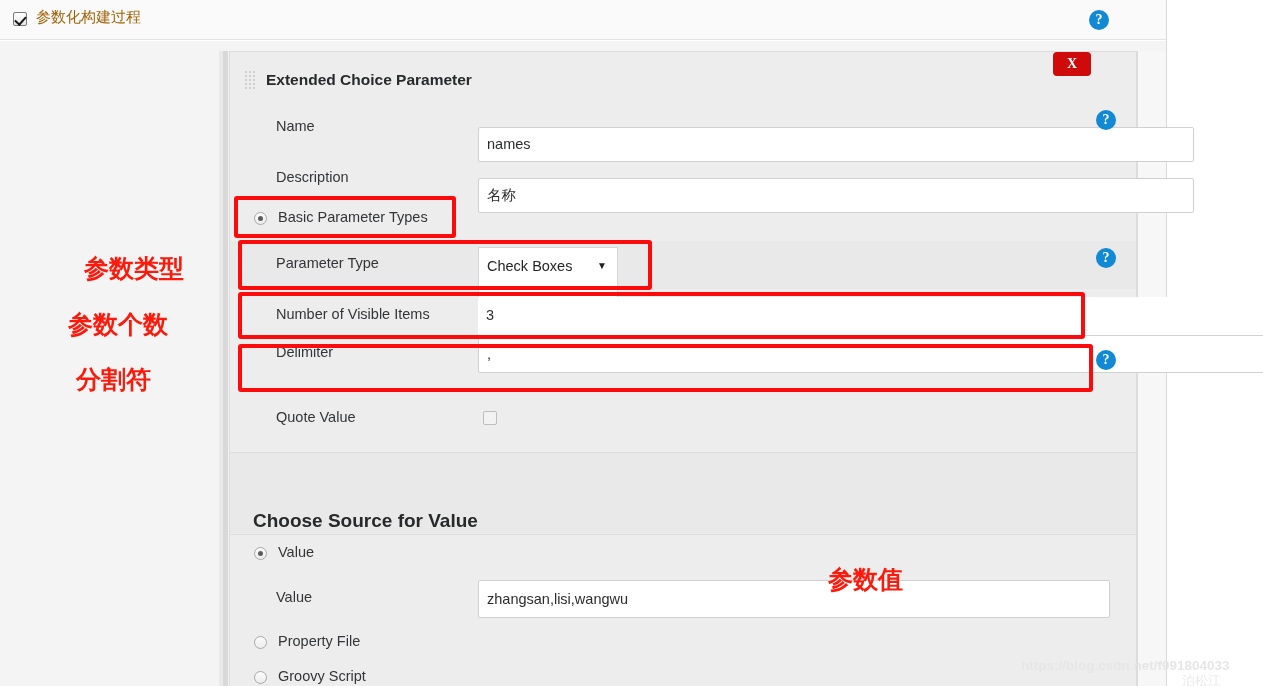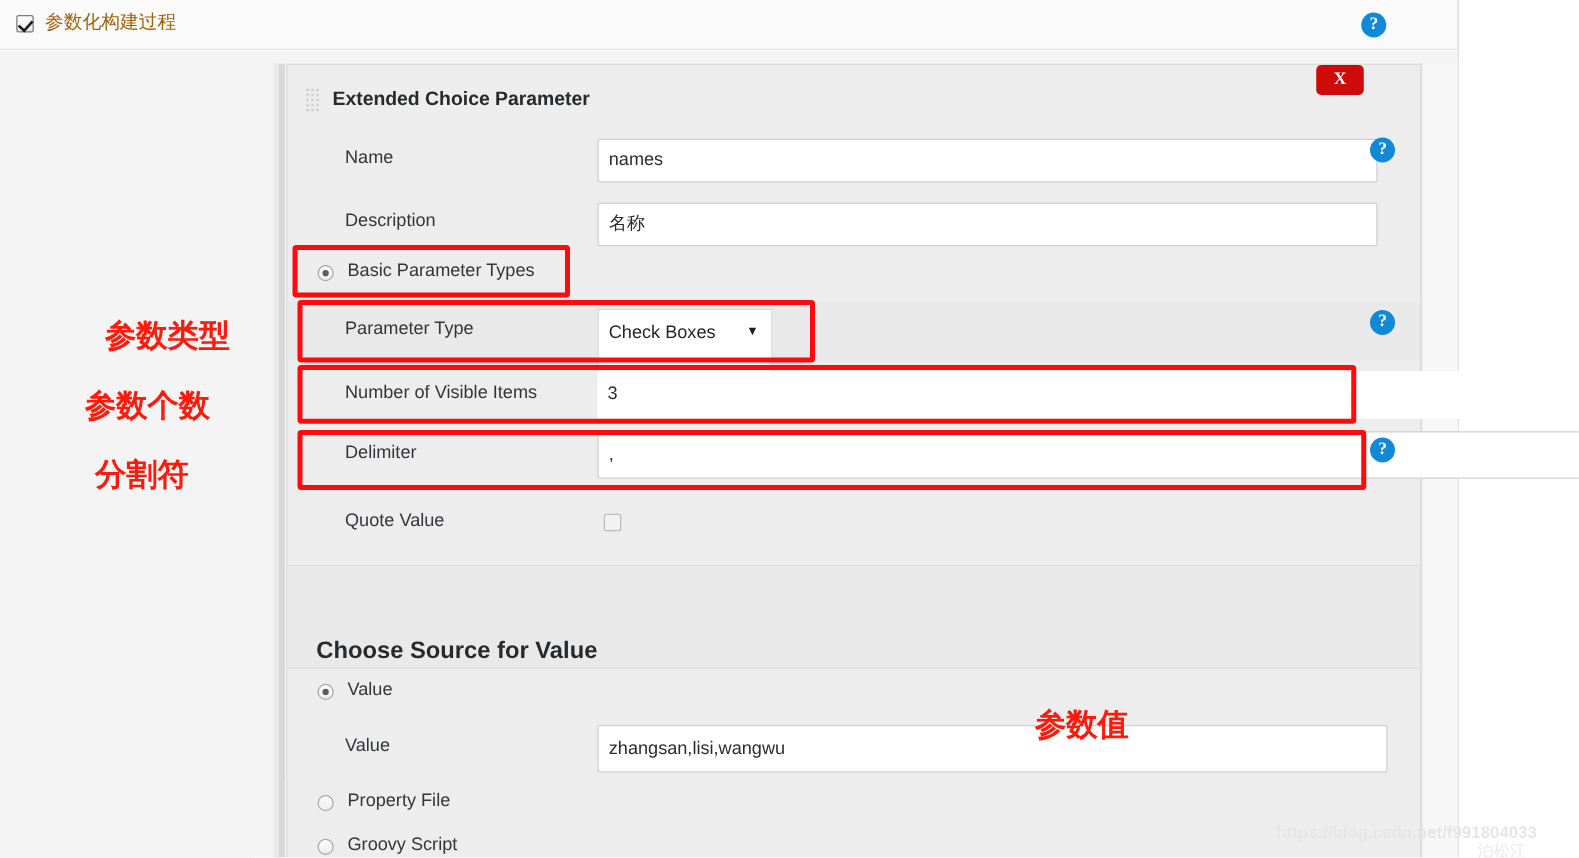--- a/index.html
+++ b/index.html
@@ -163,22 +163,22 @@
     position: absolute;
     left: 46px;
     top: 15px;
     font-size: 14.5px;
     color: #333538;
     white-space: nowrap;
   }
   .row-input {
     position: absolute;
     left: 248px;
-    top: 8px;
-    width: 624px;
+    top: 24px;
+    width: 716px;
     height: 35px;
     background: #ffffff;
     border: 1px solid #d0d0d0;
     border-radius: 2px;
     font-size: 14.5px;
     color: #2a2c2e;
     padding: 0 8px;
     line-height: 33px;
     font-family: "Liberation Sans", "DejaVu Sans", sans-serif;
     white-space: nowrap;
@@ -366,21 +366,21 @@
   </div>
   <div style="position:absolute;left:1096px;top:248px">
     <div class="help-icon">?</div>
   </div>
 
   <div class="row" style="top:292px;height:48px">
     <div class="row-label" style="top:14px">Number of Visible Items</div>
     <div class="row-input plain" style="left:248px;top:5px;width:832px;height:38px;line-height:36px">3</div>
   </div>
 
-  <div class="row" style="top:340px;height:48px">
+  <div class="row" style="top:330px;height:48px">
     <div class="row-label" style="top:14px">Delimiter</div>
     <div class="row-input" style="left:248px;top:5px;width:832px;height:38px;line-height:36px">,</div>
   </div>
   <div style="position:absolute;left:1096px;top:350px">
     <div class="help-icon">?</div>
   </div>
 
   <div class="row" style="top:396px;height:48px">
     <div class="row-label" style="top:13px">Quote Value</div>
     <div class="form-check" style="left:253px;top:15px"></div>

